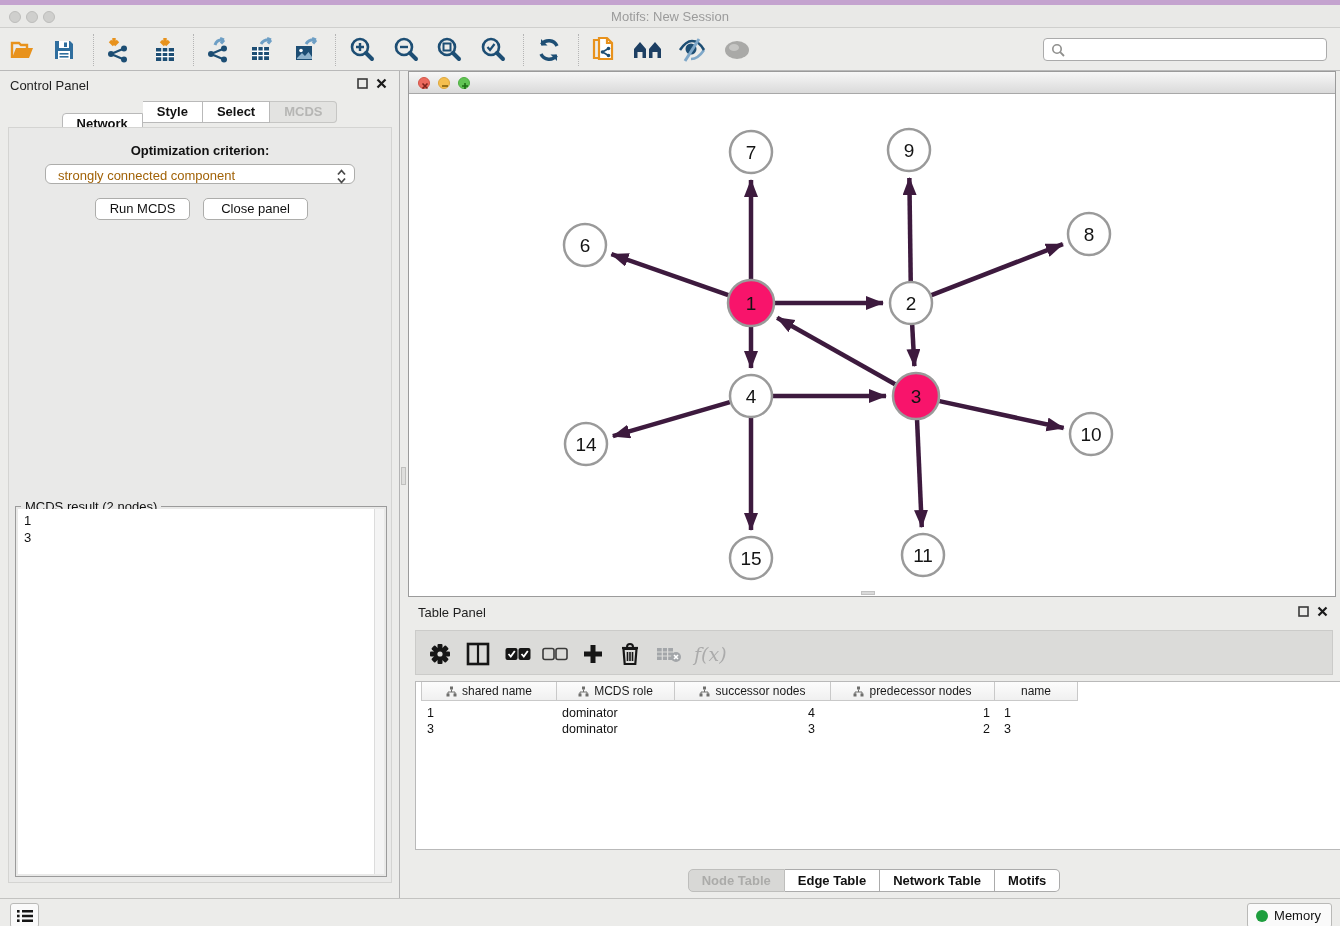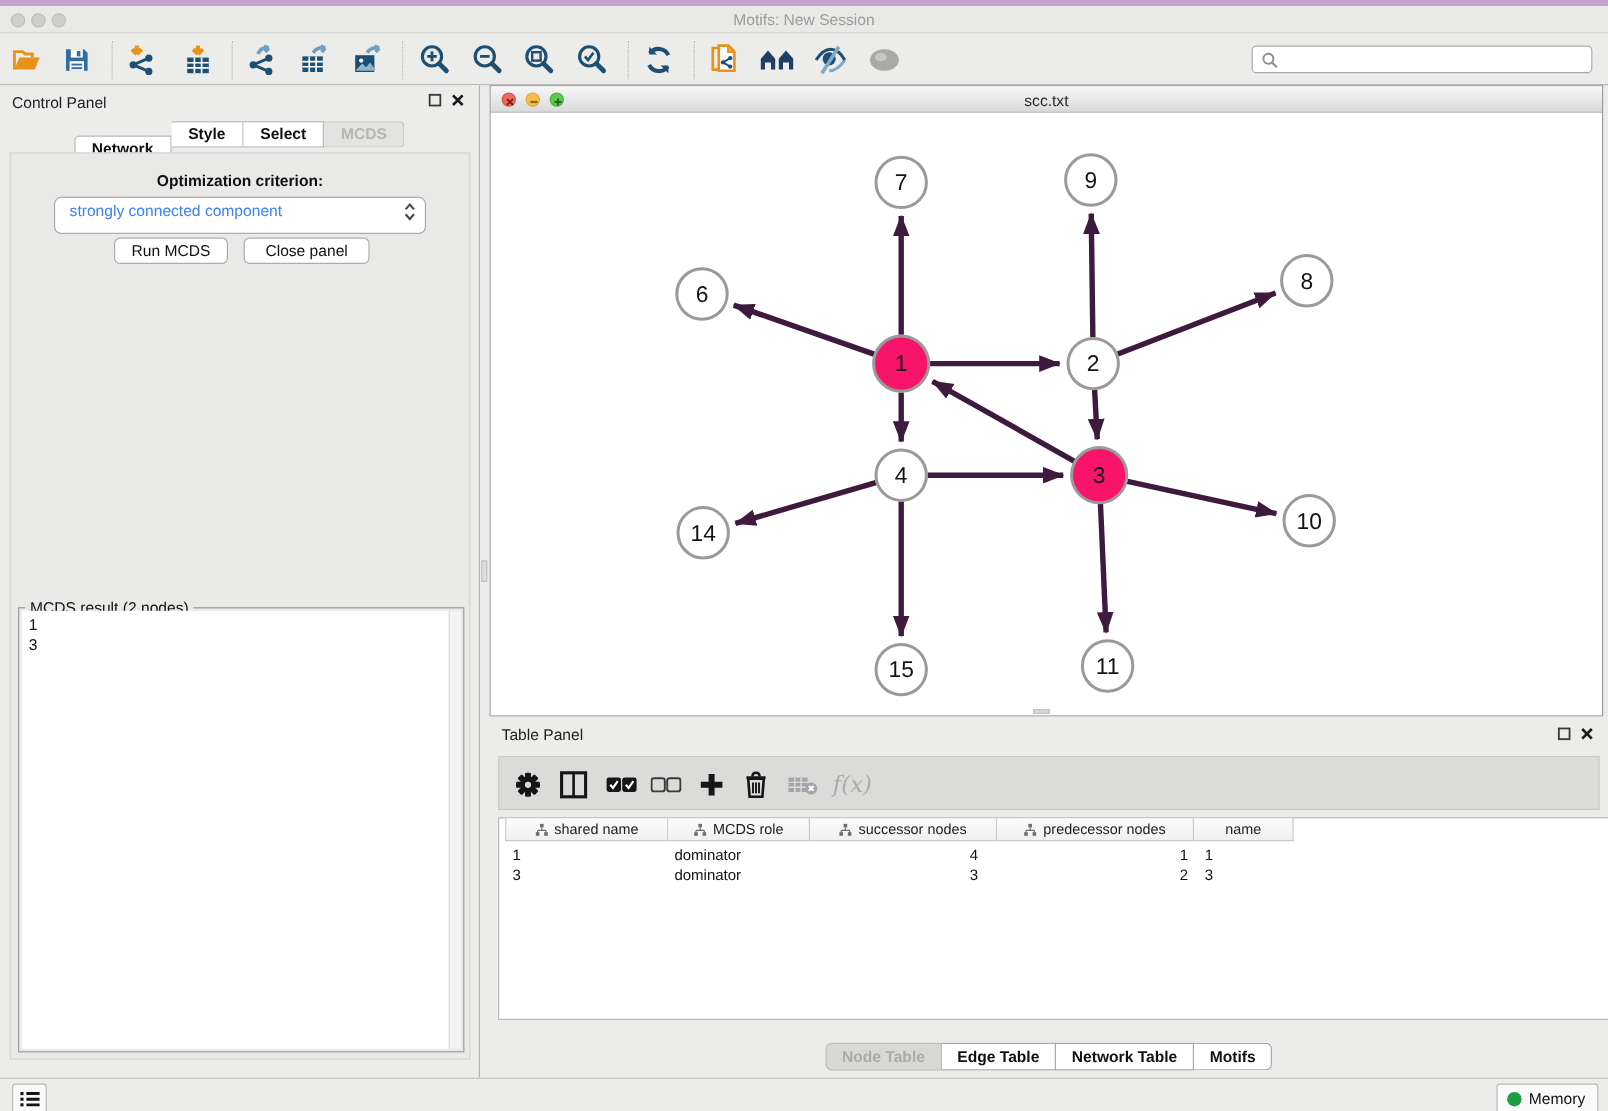--- a/index.html
+++ b/index.html
@@ -25,21 +25,21 @@
   #control-panel { position:absolute; top:66px; left:0; width:400px; height:827px; background:#ECECEA; border-right:1px solid #B4B4B4; }
   #cp-title { position:absolute; top:7px; left:10px; font-size:13px; color:#1F1F1F; }
   .win-mini-icons { position:absolute; top:7px; right:12px; display:flex; gap:8px; }
   .cp-tabs { position:absolute; top:30px; left:0; width:100%; display:flex; justify-content:center; }
   .cp-tab { height:22px; line-height:20px; padding:0 14px; background:#FFF; border:1px solid #B9B9B9; border-left:none; font-size:13px; font-weight:600; color:#111; text-align:center; }
   .cp-tab:first-child { border-left:1px solid #B9B9B9; border-radius:4px 0 0 4px;margin-top:12px; }
   .cp-tab:last-child { border-radius:0 4px 4px 0; }
   .cp-tab.selected { background:#E3E3E1; color:#B6B6B4; border-color:#C6C6C4; }
   #cp-inner { position:absolute; top:56px; left:8px; width:384px; height:756px; background:#E9E9E8; border:1px solid #D4D4D2; }
   #opt-label { position:absolute; top:15px; width:100%; text-align:center; font-size:13px; font-weight:600; color:#111; }
-  #opt-select { position:absolute; top:36px; left:36px; width:310px; height:31px; background:#FFF; border:1px solid #ADADAB; border-radius:6px; font-size:13px; line-height:21px; padding-left:12px; color:#3b82f6; }
+  #opt-select { position:absolute; top:36px; left:36px; width:310px; height:20px; background:#FFF; border:1px solid #ADADAB; border-radius:6px; font-size:13px; line-height:21px; padding-left:12px; color:#a16207; }
   #opt-select svg { position:absolute; right:7px; top:3px; }
   .cp-btn { position:absolute; top:70px; height:22px; background:#FFF; border:1px solid #ADADAB; border-radius:5px; font-size:13px; text-align:center; line-height:20px; color:#111; }
   #run-btn { left:86px; width:95px; }
   #close-btn { left:194px; width:105px; }
   #result-group { position:absolute; top:378px; left:6px; width:372px; height:371px; border:1px solid #9B9B9B; }
   #result-label { position:absolute; top:-8px; left:5px; background:#E9E9E8; padding:0 4px; font-size:13px; color:#111; }
   #result-area { position:absolute; top:2px; left:2px; right:12px; bottom:2px; background:#FFF; font-size:13px; color:#111; padding:3px 0 0 6px; line-height:17px; }
   #result-scroll { position:absolute; top:2px; right:2px; bottom:2px; width:10px; background:#F4F4F4; border-left:1px solid #DCDCDC; }
 
   
@@ -277,21 +277,20 @@
     <div id="net-titlebar">
       <span class="nt-light" style="left:9px;background:#EC6A5E;border:1px solid #D35548"><svg width="10" height="10" viewBox="0 0 10 10" style="margin:1px">
             <path d="M2.5 2.5 L7.5 7.5 M7.5 2.5 L2.5 7.5" stroke="#7E241C" stroke-width="1.6"></path>
           </svg></span>
       <span class="nt-light" style="left:29px;background:#F5BF4F;border:1px solid #DFA73C"><svg width="10" height="10" viewBox="0 0 10 10" style="margin:1px">
             <path d="M2 5 H8" stroke="#8F6A14" stroke-width="1.8"></path>
           </svg></span>
       <span class="nt-light" style="left:49px;background:#61C454;border:1px solid #4EAE41"><svg width="10" height="10" viewBox="0 0 10 10" style="margin:1px">
             <path d="M2 5 H8 M5 2 V8" stroke="#1D6E14" stroke-width="1.6"></path>
           </svg></span>
-      <div id="net-title">scc.txt</div>
     </div>
     <div id="net-canvas">
       <svg id="graph-svg" width="926" height="502" viewBox="0 0 926 502">
         <defs>
           <marker id="arrow" markerUnits="userSpaceOnUse" markerWidth="20" markerHeight="16" refX="17" refY="7" orient="auto">
               <path id="arrow-path" d="M0 0 L18 7 L0 14 Z" fill="#3D1A3E"></path>
             </marker>
         </defs>
         <g id="edges-layer">
             <line x1="342" y1="185" x2="342" y2="86" stroke="#3D1A3E" stroke-width="4.5" marker-end="url(#arrow)"></line>

